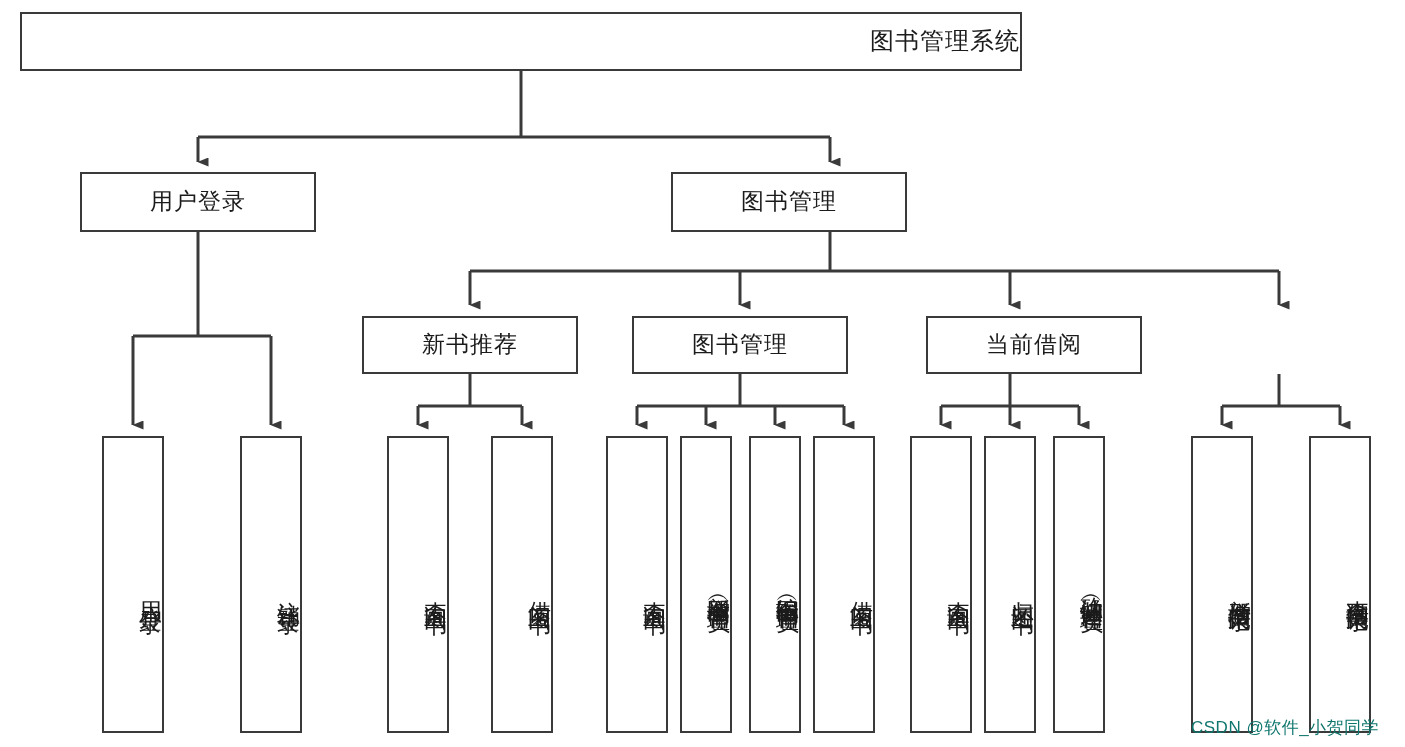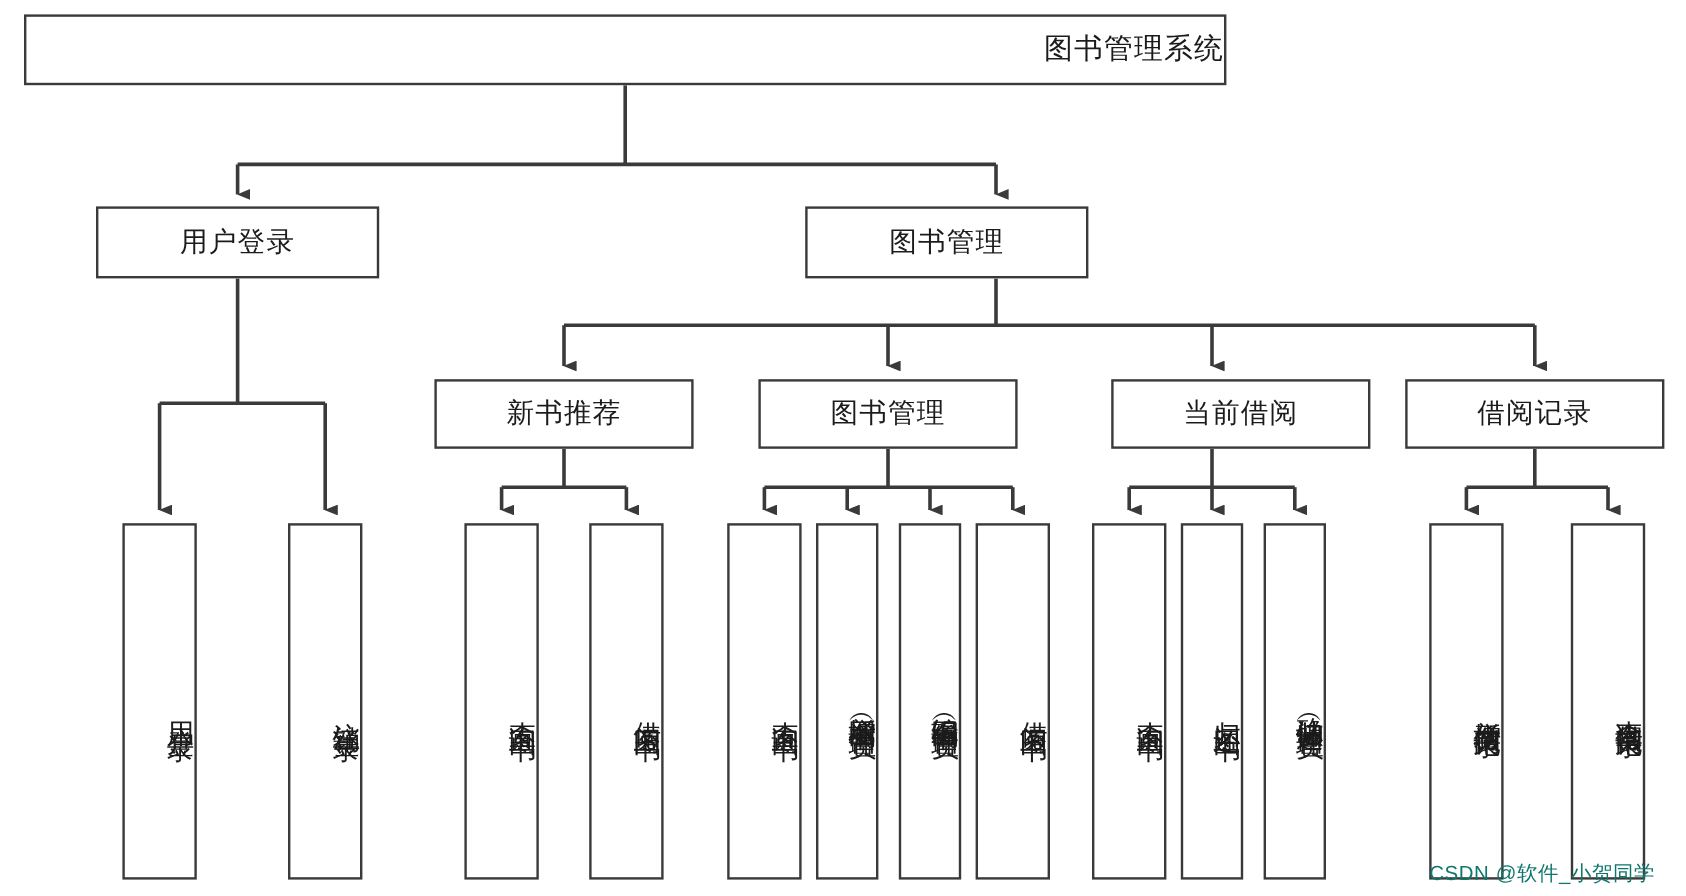--- a/index.html
+++ b/index.html
@@ -141,23 +141,20 @@
 
   <div class="node horiz" style="left:362px; top:316px; width:216px; height:58px;">
     <span class="txt">新书推荐</span>
   </div>
   <div class="node horiz" style="left:632px; top:316px; width:216px; height:58px;">
     <span class="txt">图书管理</span>
   </div>
   <div class="node horiz" style="left:902px; top:316px; width:216px; height:58px;margin-left:24px;">
     <span class="txt">当前借阅</span>
   </div>
-  <div class="node horiz" style="left:1171px; top:316px; width:216px; height:58px;">
-    <span class="txt">借阅记录</span>
-  </div>
 
   <div class="node vert" style="left:102px; top:436px; width:62px; height:297px;">
     <span class="txt">用户登录</span>
   </div>
   <div class="node vert" style="left:240px; top:436px; width:62px; height:297px;">
     <span class="txt">注销登录</span>
   </div>
 
   <div class="node vert" style="left:387px; top:436px; width:62px; height:297px;">
     <span class="txt">查询图书</span>

